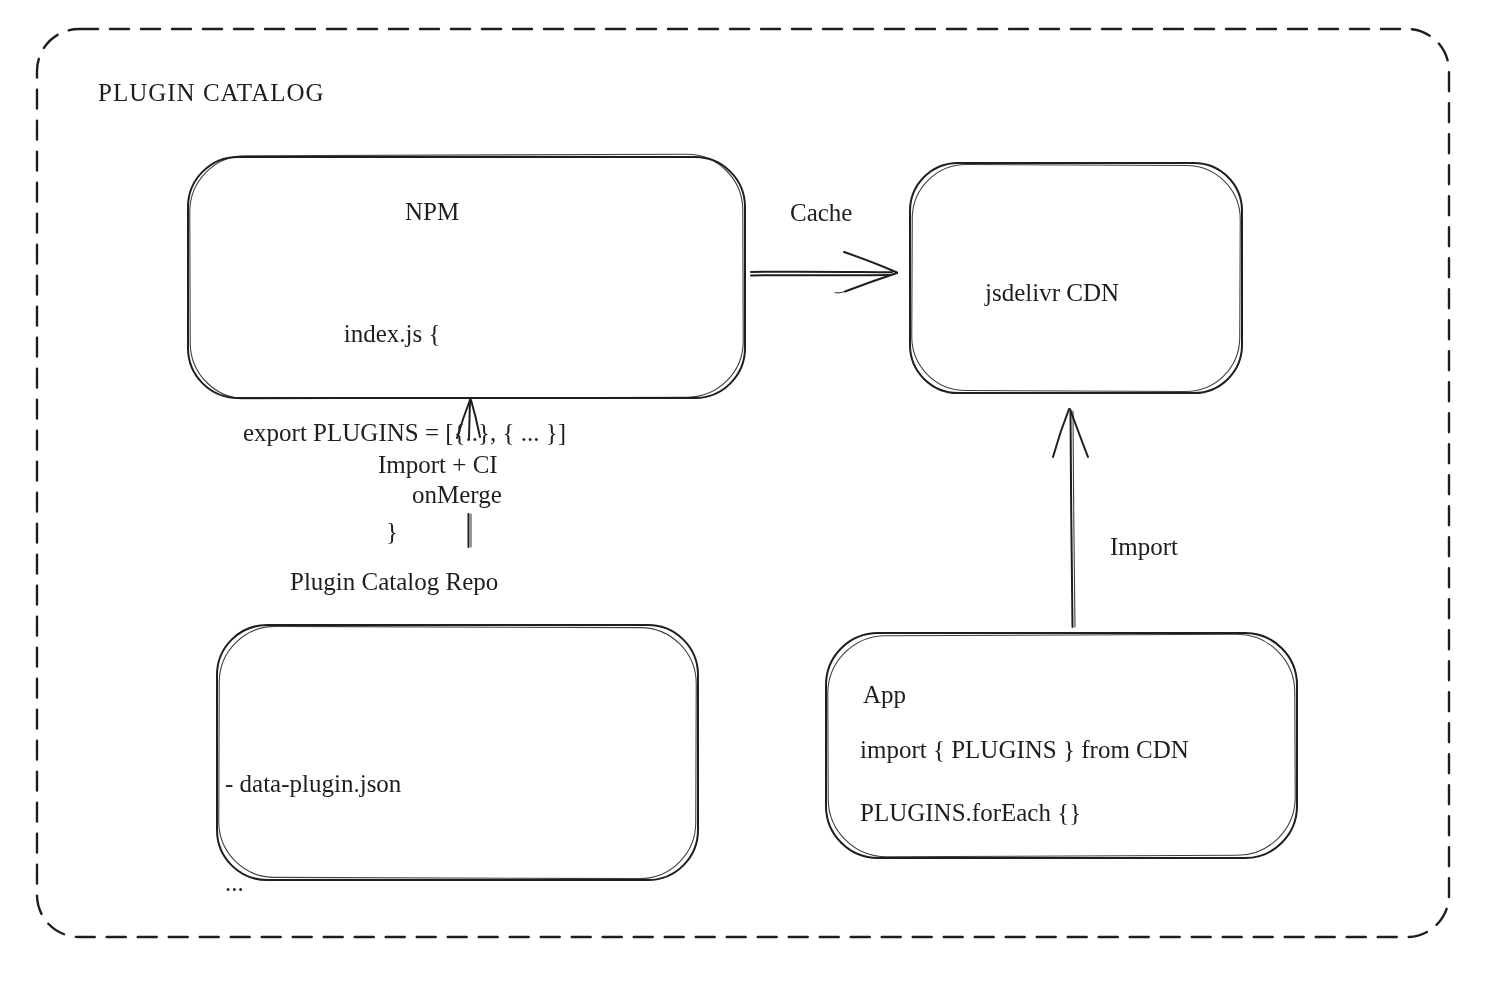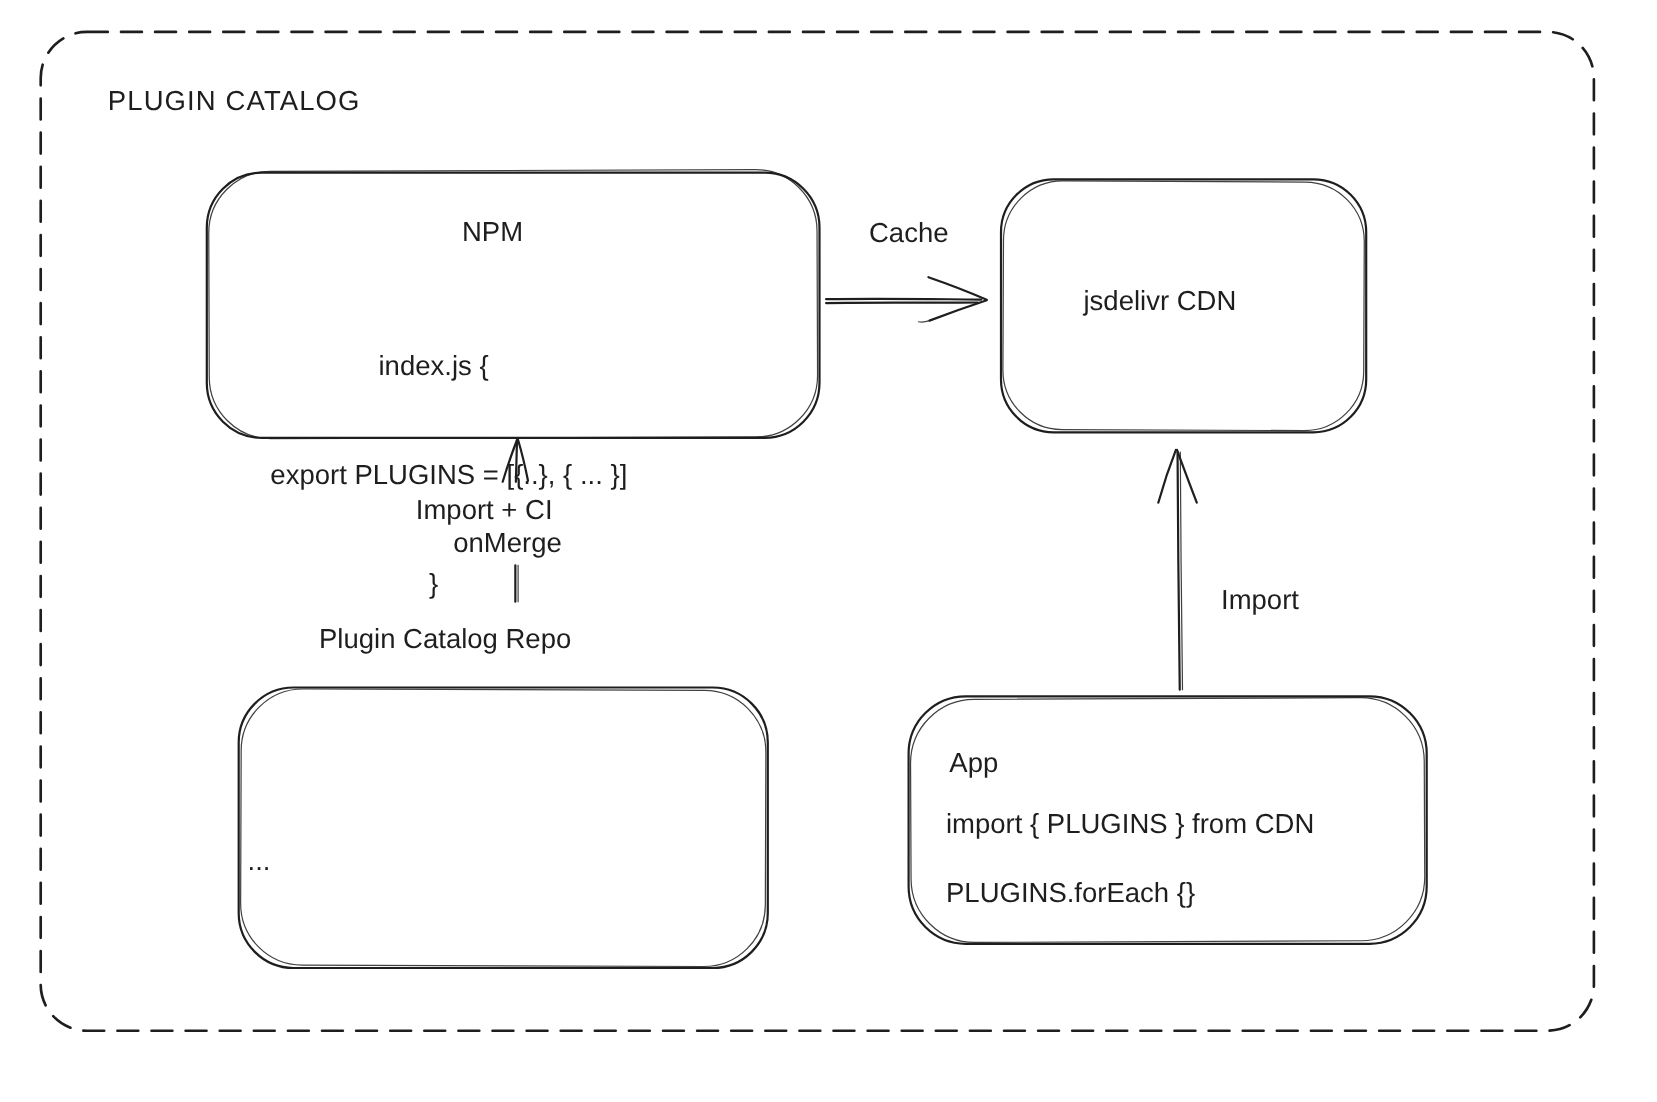--- a/index.html
+++ b/index.html
@@ -1,21 +1,21 @@
 <!DOCTYPE html>
 <html><head>
 <meta charset="utf-8">
 <style>
   html,body{margin:0;padding:0;background:#ffffff;}
   .canvas{
     position:relative;
     width:1506px;
     height:1002px;
     background:#ffffff;
-    font-family:Liberation Sans, sans-serif;
+    font-family:Liberation Serif, serif;
     color:#1e1e1e;
     overflow:hidden;
   }
   .layer{position:absolute;left:0;top:0;}
   .t{
     position:absolute;
     font-size:25px;
     line-height:33px;
     white-space:pre;
     color:#1e1e1e;
@@ -73,36 +73,37 @@
     <g>
       <path class="stroke" d="M1053,457 Q1060,432 1069,409"></path>
       <path class="stroke" d="M1088,457 Q1078,431 1070,409"></path>
       <path class="stroke" d="M1070.5,411 C1070.5,480 1072,560 1072.5,627"></path>
       <path class="stroke thin" d="M1073,411 C1073,480 1074.5,560 1075,627"></path>
     </g>
   </svg>
 
   <div class="t title" style="left:98px;top:76px;">PLUGIN CATALOG</div>
 
-  <div class="t" style="left:420px;top:195px;text-align:right;">NPM</div>
+  <div class="t" style="left:405px;top:195px;text-align:right;">NPM</div>
   <div class="t" style="left:218px;top:251px;text-align:center;">
     <div>index.js {</div>
     <div>    export PLUGINS = [{..}, { ... }]</div>
     <div>}</div>
   </div>
 
   <div class="t" style="left:790px;top:196px;">Cache</div>
 
-  <div class="t" style="left:985px;top:258px;">jsdelivr CDN</div>
+  <div class="t" style="left:985px;top:276px;">jsdelivr CDN</div>
 
   <div class="t" style="left:378px;top:448px;">Import + CI</div>
   <div class="t" style="left:412px;top:478px;">onMerge</div>
 
   <div class="t" style="left:290px;top:565px;">Plugin Catalog Repo</div>
   <div class="t" style="left:225px;top:701px;">
+    <div>- data-plugin.json</div>
     <div>...</div>
   </div>
 
   <div class="t" style="left:1110px;top:515px;margin-top:15px;">Import</div>
 
   <div class="t" style="left:863px;top:678px;">App</div>
   <div class="t" style="left:860px;top:733px;">import { PLUGINS } from CDN</div>
   <div class="t" style="left:860px;top:796px;">PLUGINS.forEach {}</div>
 
 </div>

